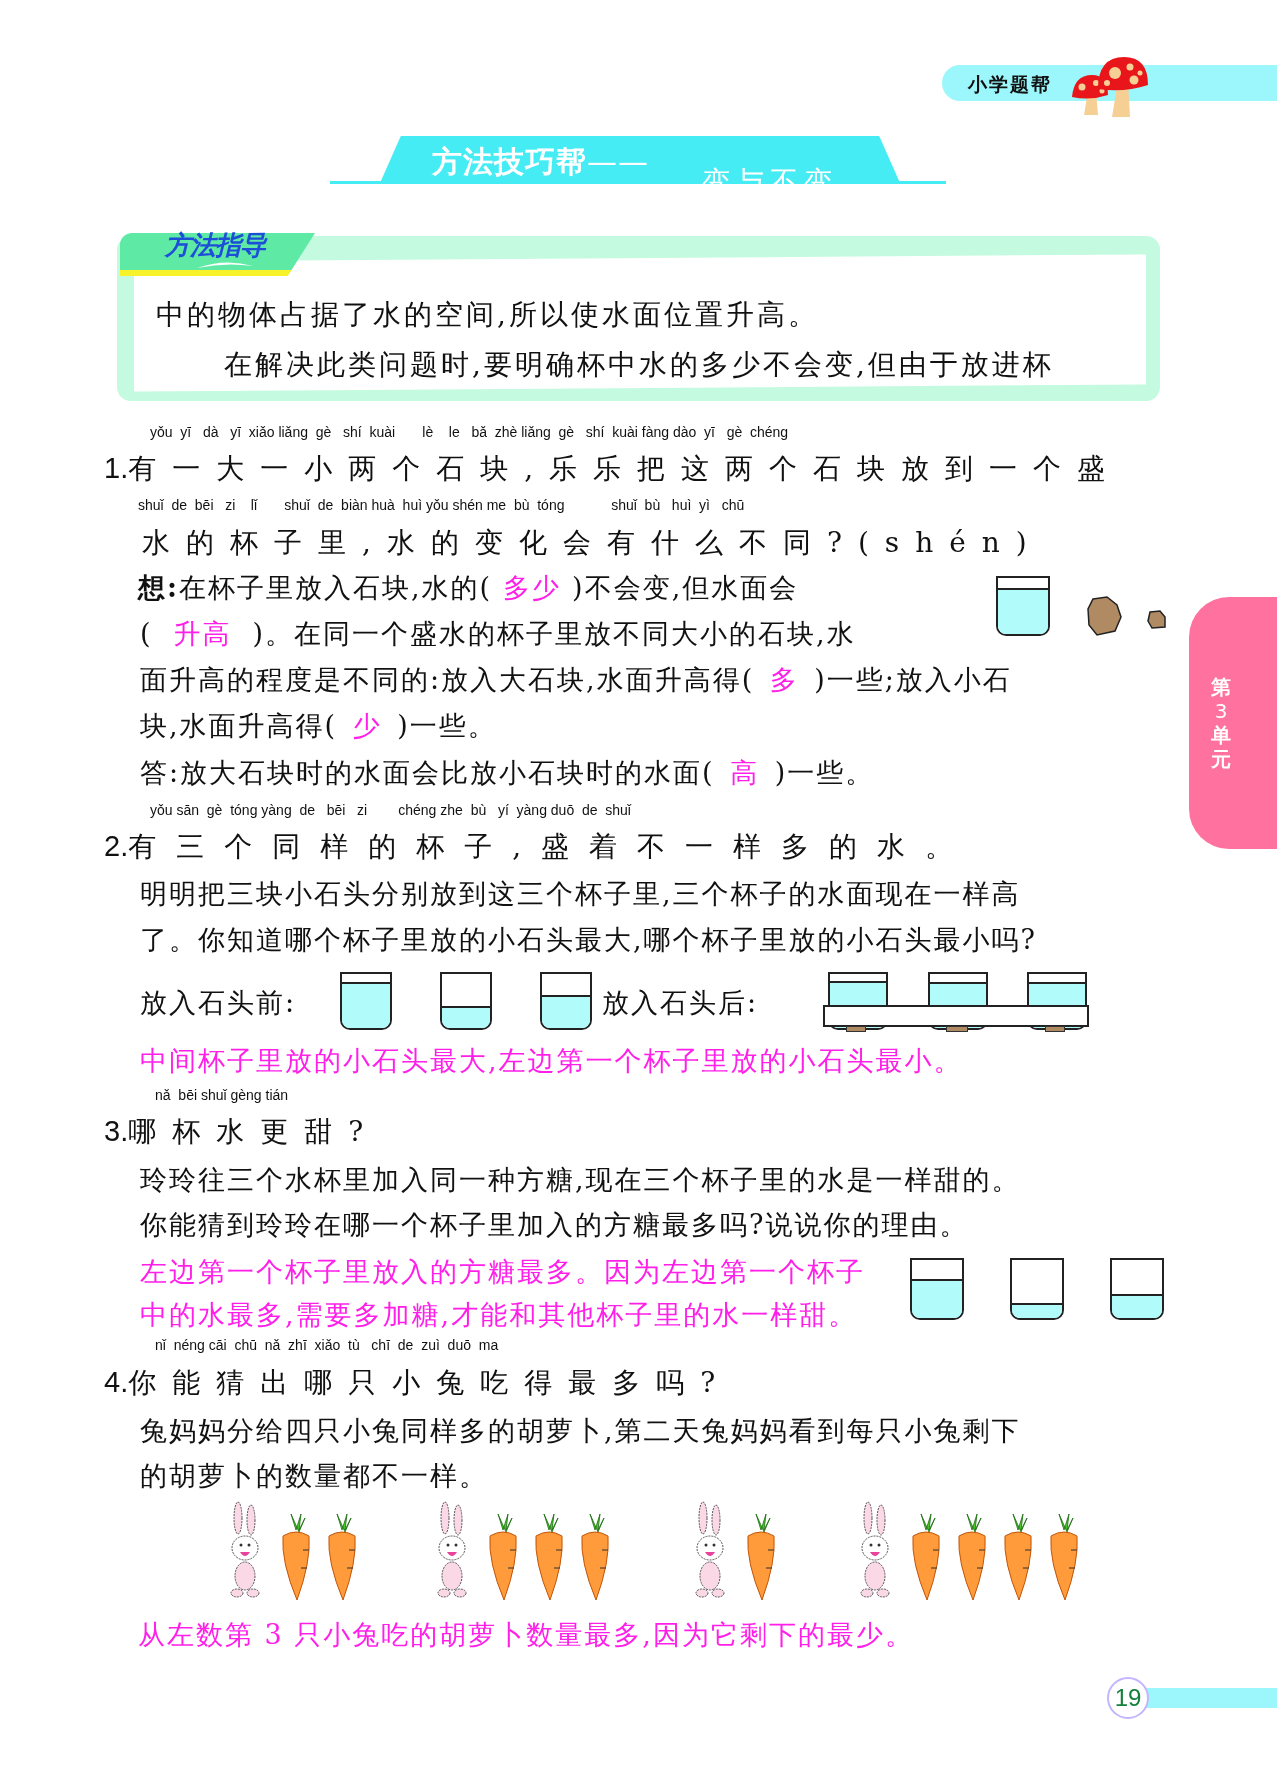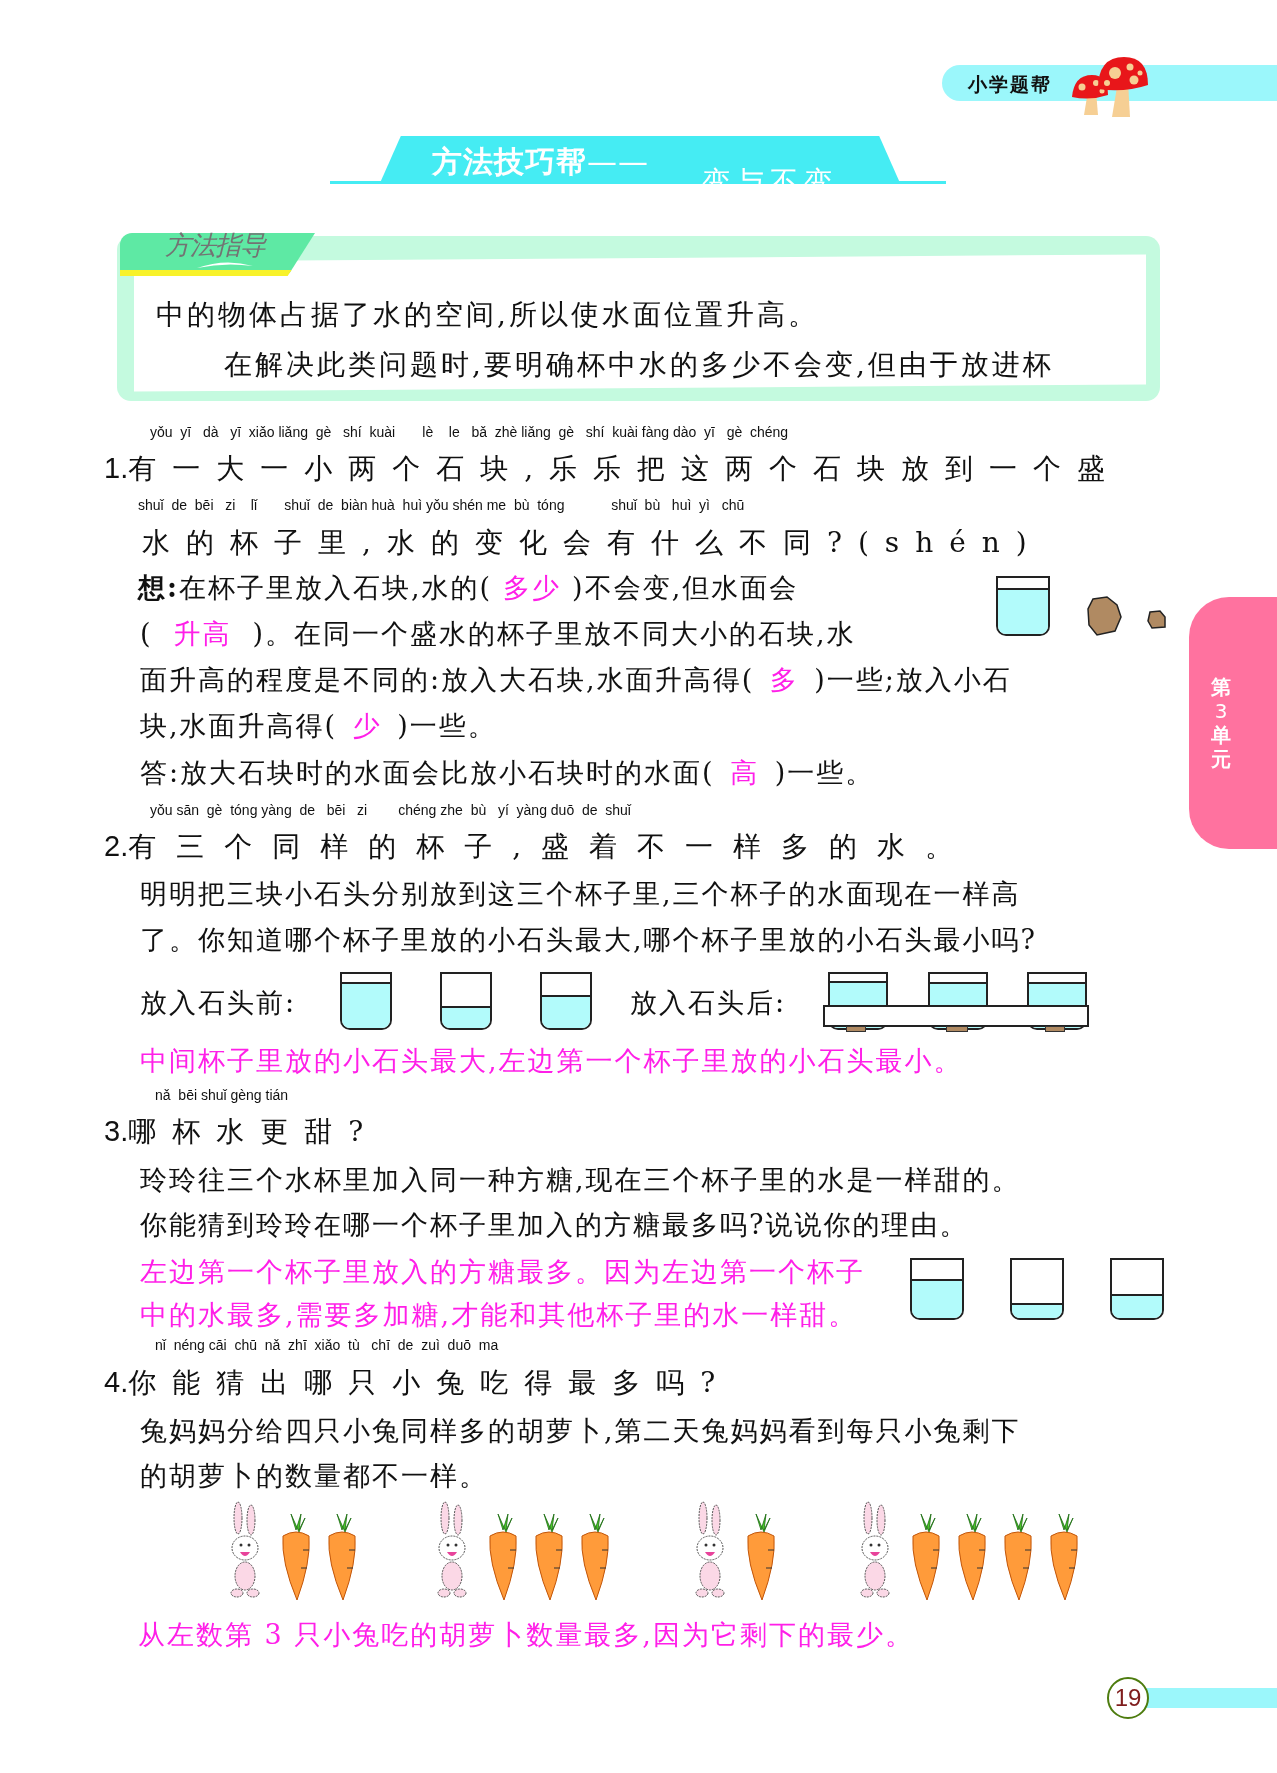--- a/index.html
+++ b/index.html
@@ -50,21 +50,21 @@
     transform: skewY(-0.4deg);
   }
   .method-tag {
     left: 120px; top: 233px; width: 195px; height: 37px;
     background: #5ee9a4;
     clip-path: polygon(0 0, 100% 0, 86% 100%, 0 100%);
     border-radius: 12px 0 0 0;
     border-bottom: 6px solid #f8f22a;
   }
   .method-tag-text {
-    left: 165px; top: 228px; font-size: 26px; font-weight: normal; color: #737373;
+    left: 165px; top: 228px; font-size: 26px; font-weight: bold; color: #1d4ed8;
     font-family: "DejaVu Sans", sans-serif; font-style: italic; letter-spacing: -1px;
   }
   .method-text {
     left: 156px; top: 290px; width: 990px;
     font-size: 28px; line-height: 50px; letter-spacing: 3px;
   }
   .indent { display: inline-block; width: 68px; }
 
   
   .pinyin {
@@ -107,22 +107,22 @@
   .side-text {
     left: 1200px; top: 675px; width: 42px; text-align: center;
     color: #fff; font-weight: bold; font-size: 20px; line-height: 24px;
     font-family: "DejaVu Sans", sans-serif;
   }
 
   
   .page-band { left: 1145px; top: 1688px; width: 132px; height: 20px; background: #9bf7fb; }
   .page-circle {
     left: 1107px; top: 1677px; width: 38px; height: 38px; border-radius: 50%;
-    border: 2px solid #4d7c0f; background: #fff; text-align: center;
-    font-family: "Liberation Sans", sans-serif; font-size: 24px; line-height: 38px; color: #7f1d1d;
+    border: 2px solid #c4b5fd; background: #fff; text-align: center;
+    font-family: "Liberation Sans", sans-serif; font-size: 24px; line-height: 38px; color: #15803d;
   }
 
   
   .rabbit { position: absolute; width: 40px; height: 100px; }
   .carrot { position: absolute; width: 38px; height: 90px; }
 </style>
 </head>
 <body>
 
 <div class="abs brand-band"></div>
@@ -213,21 +213,21 @@
 <div class="beaker" style="left:340px;top:972px;width:48px;height:56px;">
     <div class="water" style="height:44px"></div>
   </div>
 <div class="beaker" style="left:440px;top:972px;width:48px;height:56px;">
     <div class="water" style="height:20px"></div>
   </div>
 <div class="beaker" style="left:540px;top:972px;width:48px;height:56px;">
     <div class="water" style="height:31px"></div>
   </div>
 
-<div class="abs body-line" style="left:630px;top:985px">放入石头后:</div>
+<div class="abs body-line" style="left:602px;top:985px">放入石头后:</div>
 <div class="beaker" style="left:828px;top:972px;width:56px;height:56px;">
     <div class="water" style="height:45px"></div>
   </div>
 <div class="beaker" style="left:928px;top:972px;width:56px;height:56px;">
     <div class="water" style="height:44px"></div>
   </div>
 <div class="beaker" style="left:1027px;top:972px;width:56px;height:56px;">
     <div class="water" style="height:44px"></div>
   </div>
 <div class="shelf" style="left:823px;top:1005px;width:262px;height:18px;"></div>

